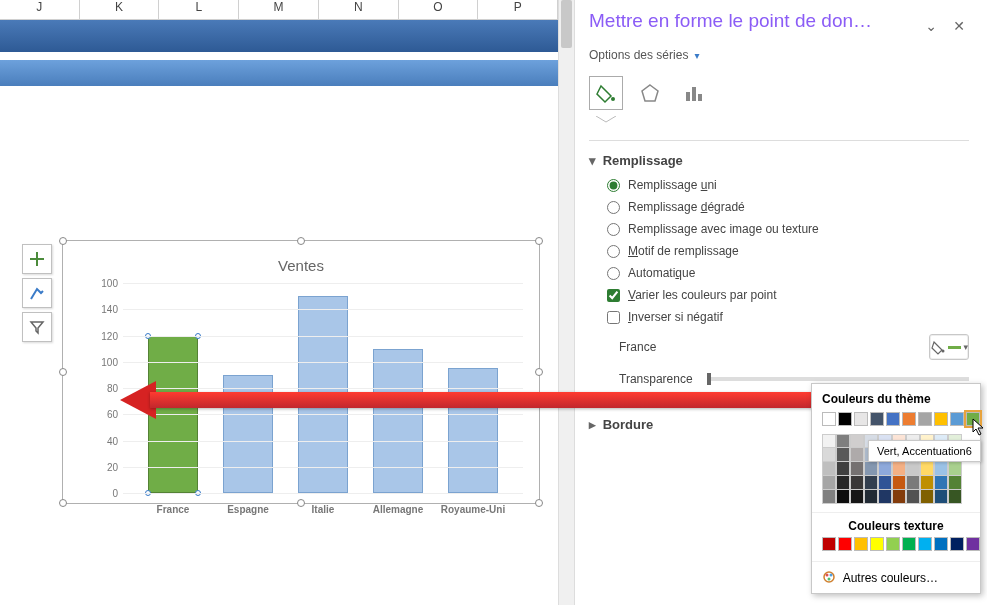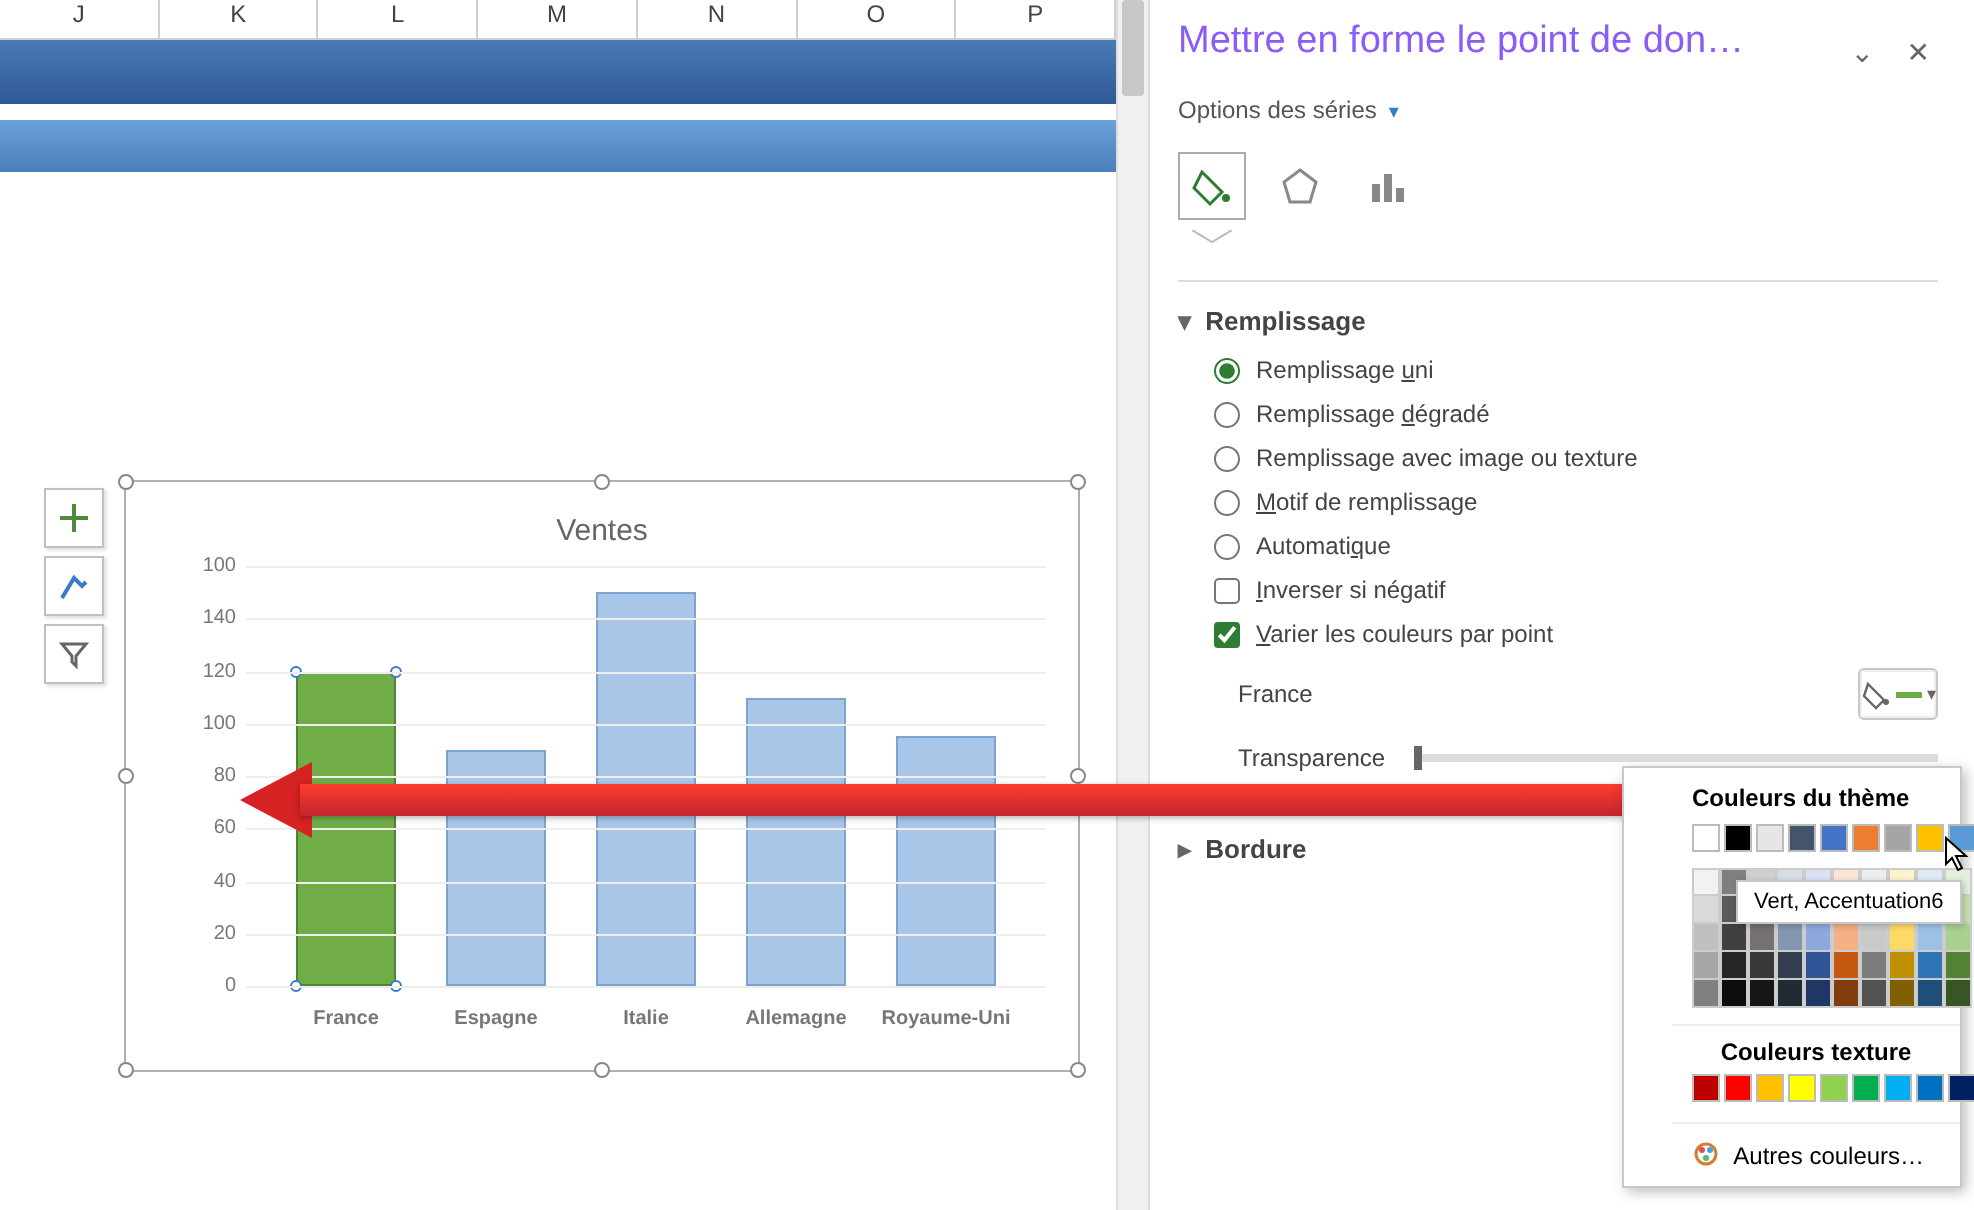--- a/index.html
+++ b/index.html
@@ -5,21 +5,21 @@
 * { box-sizing: border-box; margin: 0; padding: 0; font-family: "Segoe UI", Arial, sans-serif; }
 body { width: 987px; height: 605px; background: #fff; position: relative; overflow: hidden; }
 
 
 .sheet { position: absolute; left: 0; top: 0; width: 558px; height: 605px; }
 .colhdr { display: flex; height: 20px; border-bottom: 1px solid #d0d0d0; }
 .colhdr div { flex: 1; text-align: center; font-size: 12px; border-right: 1px solid #d0d0d0; color: #444; }
 .bluebar1 { background: linear-gradient(#4a7ab8,#2e5a95); height: 32px; }
 .bluebar2 { background: linear-gradient(#6da1dc,#4a7ebc); height: 26px; margin-top: 8px; }
 
-.chartbox { position: absolute; left: 62px; top: 240px; width: 478px; height: 296px; border: 1px solid #b0b0b0; background: #fff; }
+.chartbox { position: absolute; left: 62px; top: 240px; width: 478px; height: 264px; border: 1px solid #b0b0b0; background: #fff; }
 .charthandles .h { position: absolute; width: 8px; height: 8px; background: #fff; border: 1px solid #888; border-radius: 50%; }
 .charttitle { text-align: center; font-size: 15px; color: #666; margin-top: 16px; }
 .plot { position: absolute; left: 60px; top: 42px; width: 400px; height: 210px; }
 .ylab { position: absolute; left: 0; width: 55px; text-align: right; font-size: 10px; color: #777; transform: translateY(-50%); }
 .grid { position: absolute; left: 60px; width: 400px; border-top: 1px solid #eee; }
 .bar { position: absolute; bottom: 0; width: 50px; }
 .bar.green { background: #70ad47; border: 1px solid #548235; }
 .bar.blue { background: #a9c6e8; border: 1px solid #7ba3d0; }
 .xlab { position: absolute; bottom: -22px; width: 80px; text-align: center; font-size: 10px; color: #777; transform: translateX(-15px); font-weight: bold; }
 .selpt { position: absolute; width: 6px; height: 6px; background:#fff; border:1px solid #3a7bc8; border-radius:50%; }
@@ -51,21 +51,21 @@
 .sect .tri { display:inline-block; width:10px; color:#666; }
 .opt { display:flex; align-items:center; font-size:12px; color:#444; padding:4px 0 4px 18px; }
 .opt input { margin-right:8px; }
 .opt u { text-decoration: underline; }
 .colrow { display:flex; align-items:center; justify-content:space-between; padding:6px 0 6px 30px; font-size:12px; color:#444; }
 .colbtn { width:40px; height:26px; border:1px solid #c8c8c8; border-radius:3px; display:flex; align-items:center; justify-content:center; gap:2px; box-shadow:inset 0 0 0 1px #eee; }
 .transrow { display:flex; align-items:center; padding:6px 0 6px 30px; font-size:12px; color:#444; gap:14px; }
 .slider { flex:1; height:4px; background:#ddd; position:relative; }
 
 
-.popup { position:absolute; left:811px; top:383px; width:170px; background:#fff; border:1px solid #c8c8c8; box-shadow:2px 2px 6px rgba(0,0,0,.25); z-index:10; font-size:12px;padding-left:24px; }
+.popup { position:absolute; left:811px; top:383px; width:170px; background:#fff; border:1px solid #c8c8c8; box-shadow:2px 2px 6px rgba(0,0,0,.25); z-index:10; font-size:12px; }
 .popup .hdr { font-weight:600; padding:8px 10px 6px; }
 .swgrid { display:grid; grid-template-columns: repeat(10, 14px); gap:2px; padding:0 10px 8px; }
 .sw { width:14px; height:14px; border:1px solid #bbb; }
 .swgrid2 { display:grid; grid-template-columns: repeat(10, 14px); gap:0; padding:0 10px 8px; }
 .sw2 { width:14px; height:14px; border:1px solid #ccc; border-top:none; }
 .sw2.first { border-top:1px solid #ccc; }
 .stdhdr { font-weight:600; text-align:center; padding:6px 0 4px; border-top:1px solid #eee; }
 .more { padding:8px 10px; border-top:1px solid #eee; cursor:pointer; }
 .tooltip { position:absolute; left:868px; top:440px; background:#fff; border:1px solid #c8c8c8; padding:4px 8px; font-size:11px; box-shadow:1px 1px 3px rgba(0,0,0,.2); z-index:12; white-space:nowrap; }
 .cursor { position:absolute; left:972px; top:418px; z-index:13; font-size:16px; }
@@ -210,26 +210,26 @@
       </label>
       <label class="opt">
         <input type="radio" name="fill" style="">
         <span><u>M</u>otif de remplissage</span>
       </label>
       <label class="opt">
         <input type="radio" name="fill" style="">
         <span>Automati<u>q</u>ue</span>
       </label>
       <label class="opt">
+        <input type="checkbox" checked="" style="accent-color: rgb(46, 125, 50);">
+        <span><u>V</u>arier les couleurs par point</span>
+      </label>
+      <label class="opt">
         <input type="checkbox" style="">
         <span><u>I</u>nverser si négatif</span>
-      </label>
-      <label class="opt">
-        <input type="checkbox" checked="" style="accent-color: rgb(46, 125, 50);">
-        <span><u>V</u>arier les couleurs par point</span>
       </label>
     </div>
 
   <div class="colrow">
     <span>France</span>
     <div class="colbtn">
       <svg width="16" height="16">
           <path d="M4 3 L12 11 L8 15 L2 9 Z" fill="none" stroke="#666" stroke-width="1.2"></path>
           <circle cx="13" cy="12" r="1.5" fill="#666"></circle>
         </svg>

